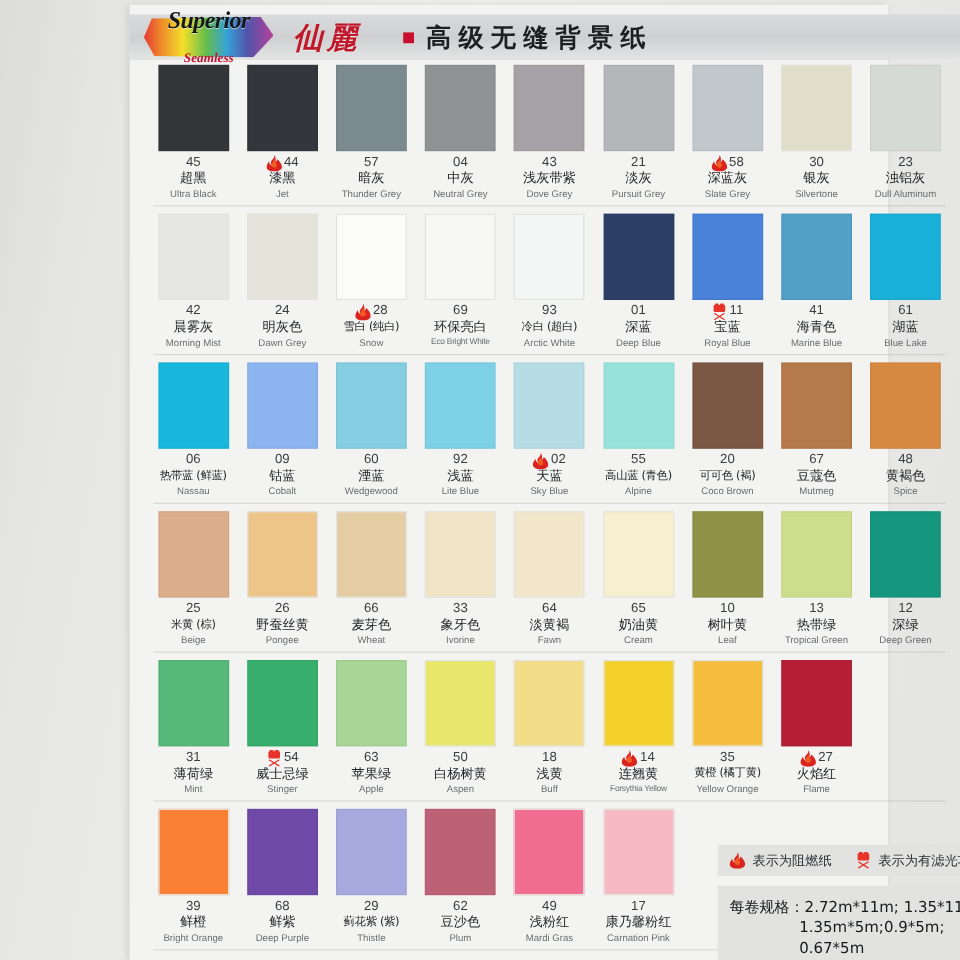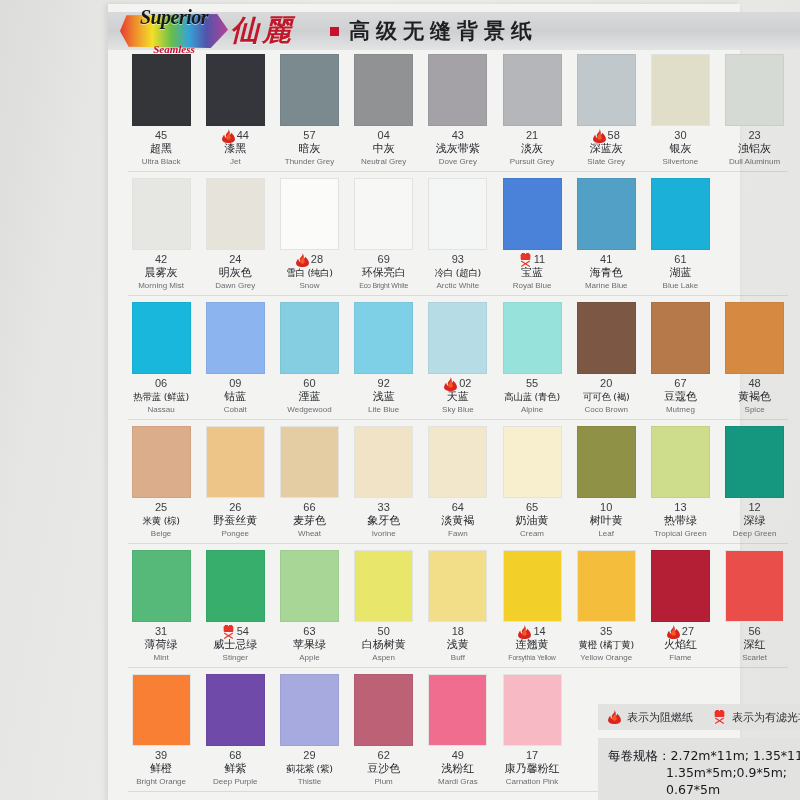--- a/index.html
+++ b/index.html
@@ -71,22 +71,23 @@
     text-shadow: 0 1px 0 rgba(255,255,255,0.55);
   }
   .logo-seamless {
     display:block;
     font-family: "Liberation Serif", "DejaVu Serif", serif;
     font-style: italic; font-weight: bold;
     font-size: 11px; color: #c8102e;
     margin-top: 17px;
   }
   #brand-cn {
+    margin-left: 14px;
     font-family: "DejaVu Sans", sans-serif;
-    font-weight: bold; font-size: 29px;
+    font-weight: bold; font-size: 25px;
     color: #c0182b;
     letter-spacing: 3px;
     font-style: italic;
     text-shadow: 0 1px 0 rgba(255,255,255,0.5);
   }
   #header-sq {
     margin-left: 36px;
     width: 9px; height: 9px; background: #c8102e;
   }
   #header-title {
@@ -351,20 +352,30 @@
               <div class="swatch pale" style="background:#f4f6f5"></div>
               <div class="meta">
                 <div class="num-line">
                   <span class="num">93</span>
                 </div>
                 <div class="cn small">冷白 (超白)</div>
                 <div class="en">Arctic White</div>
               </div>
             </div>
             <div class="cell">
+              <div class="swatch" style="background:#2e3f67"></div>
+              <div class="meta">
+                <div class="num-line">
+                  <span class="num">01</span>
+                </div>
+                <div class="cn">深蓝</div>
+                <div class="en">Deep Blue</div>
+              </div>
+            </div>
+            <div class="cell">
               <div class="swatch" style="background:#4a81d9"></div>
               <div class="meta">
                 <div class="num-line">
                   <svg class="lamp" viewBox="0 0 24 26">
                     <rect x="3" y="2" width="18" height="11" rx="2" fill="#e8342a"></rect>
                     <circle cx="8" cy="1.5" r="3" fill="#e8342a"></circle>
                     <circle cx="16" cy="1.5" r="3" fill="#e8342a"></circle>
                     <path d="M4 15 L20 25 M20 15 L4 25" stroke="#e8342a" stroke-width="2" fill="none"></path>
                   </svg>
                   <span class="num">11</span>
@@ -677,30 +688,20 @@
               <div class="meta">
                 <div class="num-line">
                   <svg class="flame" viewBox="0 0 24 26">
                     <path fill="#d9241f" d="M12 0c1 5-2 6-4 9-2 3-1 6 1 8-3-1-5-4-5-7-2 3-4 6-4 9 0 4 5 7 12 7s12-3 12-7c0-5-4-9-7-12-1 3-2 4-3 4 1-4 0-8-2-11z"></path>
                     <path fill="#f25c22" d="M12 6c0 4-3 5-4 8-1 3 1 6 4 6s5-2 4-5c-1-4-4-5-4-9z"></path>
                   </svg>
                   <span class="num">27</span>
                 </div>
                 <div class="cn">火焰红</div>
                 <div class="en">Flame</div>
-              </div>
-            </div>
-            <div class="cell">
-              <div class="swatch pale" style="background:#ea4e4a"></div>
-              <div class="meta">
-                <div class="num-line">
-                  <span class="num">56</span>
-                </div>
-                <div class="cn">深红</div>
-                <div class="en">Scarlet</div>
               </div>
             </div>
           </div>
           <div class="row-rule"></div>
         </div>
         <div class="row">
           <div class="row-inner">
             <div class="cell">
               <div class="swatch pale" style="background:#f97f34"></div>
               <div class="meta">

